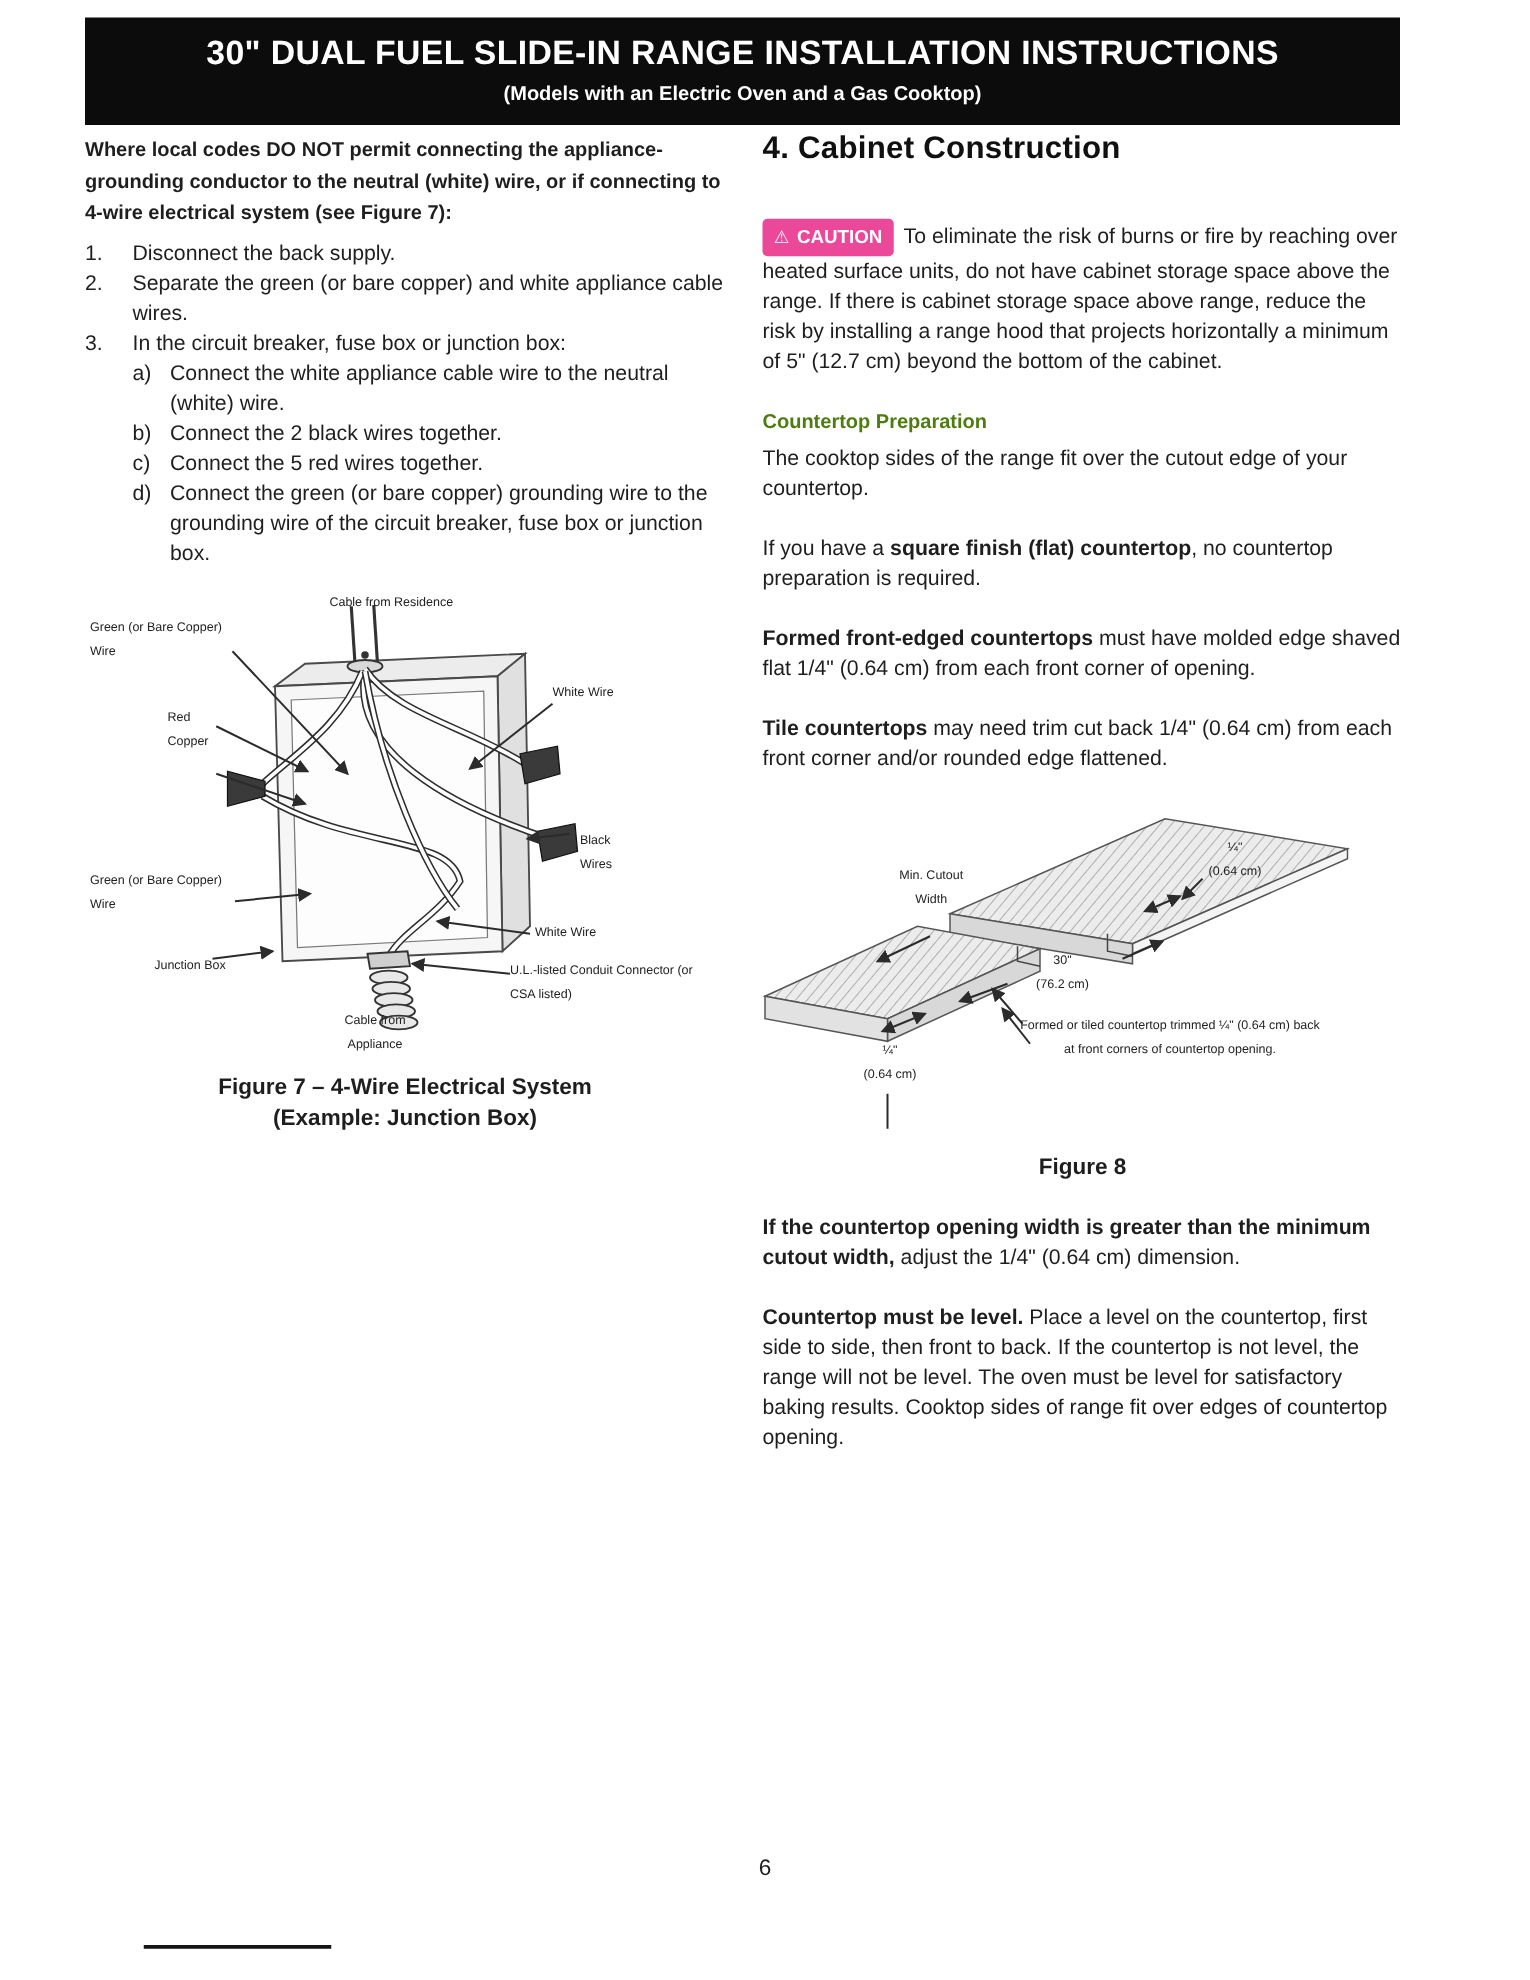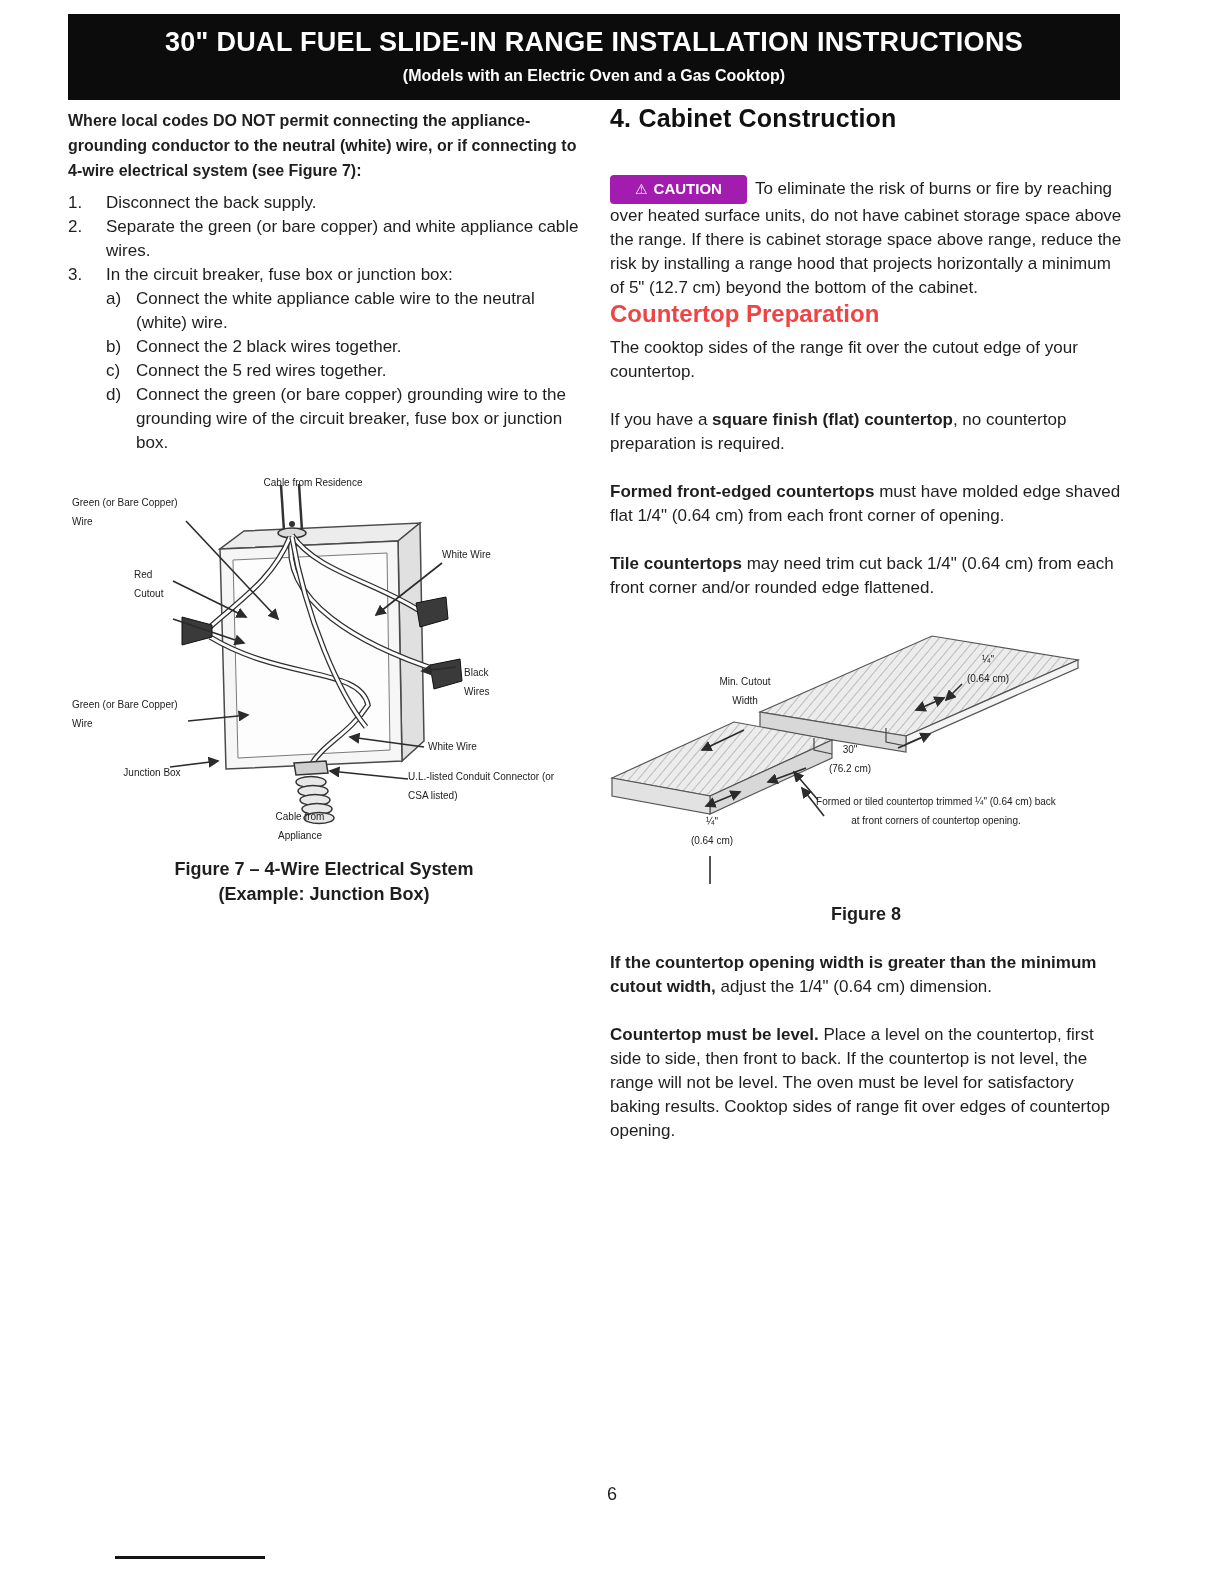--- a/index.html
+++ b/index.html
@@ -36,24 +36,24 @@
   .fig8 { width:490px; height:280px; margin-top:16px; }
   .fig svg { position:absolute; left:0; top:0; }
   .fig-label { position:absolute; }
   .fig-caption { text-align:center; font-weight:bold; font-size:18px; line-height:25px; margin-top:6px; }
 
   
   .section-title { font-size:25px; font-weight:bold; color:#101010; letter-spacing:.2px; }
   .para { font-size:17px; line-height:24px; margin-top:24px; }
   .para.caution-para { margin-top:42px; }
   .para.tight { margin-top:8px; }
-  .sub-title { font-size:24px; font-weight:bold; color:#ef4444; }
+  .sub-title { font-size:16px; font-weight:bold; margin-top:28px; color:#4d7c0f; }
   .caution-badge {
-    display:inline-block; background:#a21caf; color:#fff; font-weight:bold;
-    font-size:15px; padding:2px 25px 3px; border-radius:4px; margin-right:8px;
+    display:inline-block; background:#ec4899; color:#fff; font-weight:bold;
+    font-size:15px; padding:2px 9px 3px; border-radius:4px; margin-right:8px;
   }
   .caution-icon { margin-right:6px; font-size:14px; }
 
   
   .page-number { position:absolute; left:0; top:1484px; width:1224px; text-align:center; font-size:18px; }
   .bottom-line { position:absolute; left:115px; top:1556px; width:150px; height:3px; background:#151515; }
 </style>
 </head>
 <body>
 
@@ -156,21 +156,21 @@
           <path d="M388,198 L354,202" marker-end="url(#ar7)"></path>
           <path d="M120,252 L180,246" marker-end="url(#ar7)"></path>
           <path d="M102,298 L150,292" marker-end="url(#ar7)"></path>
           <path d="M356,278 L282,268" marker-end="url(#ar7)"></path>
           <path d="M340,310 L262,302" marker-end="url(#ar7)"></path>
         </g>
       </svg>
 
       <div class="fig-label" style="left:150px; top:4px; width:190px; text-align:center;">Cable from Residence</div>
       <div class="fig-label" style="left:4px; top:24px; width:118px;">Green (or Bare Copper) Wire</div>
-      <div class="fig-label" style="left:66px; top:96px; width:46px;">Red Cutout</div>
+      <div class="fig-label" style="left:66px; top:96px; width:46px;">Red Copper</div>
       <div class="fig-label" style="left:374px; top:76px; width:90px;">White Wire</div>
       <div class="fig-label" style="left:396px; top:194px; width:50px;">Black Wires</div>
       <div class="fig-label" style="left:4px; top:226px; width:118px;">Green (or Bare Copper) Wire</div>
       <div class="fig-label" style="left:46px; top:294px; width:76px; text-align:center;">Junction Box</div>
       <div class="fig-label" style="left:360px; top:268px; width:90px;">White Wire</div>
       <div class="fig-label" style="left:340px; top:298px; width:152px;">U.L.-listed Conduit Connector (or CSA listed)</div>
       <div class="fig-label" style="left:186px; top:338px; width:92px; text-align:center;">Cable from Appliance</div>
     </div>
 
     <div class="fig-caption">

